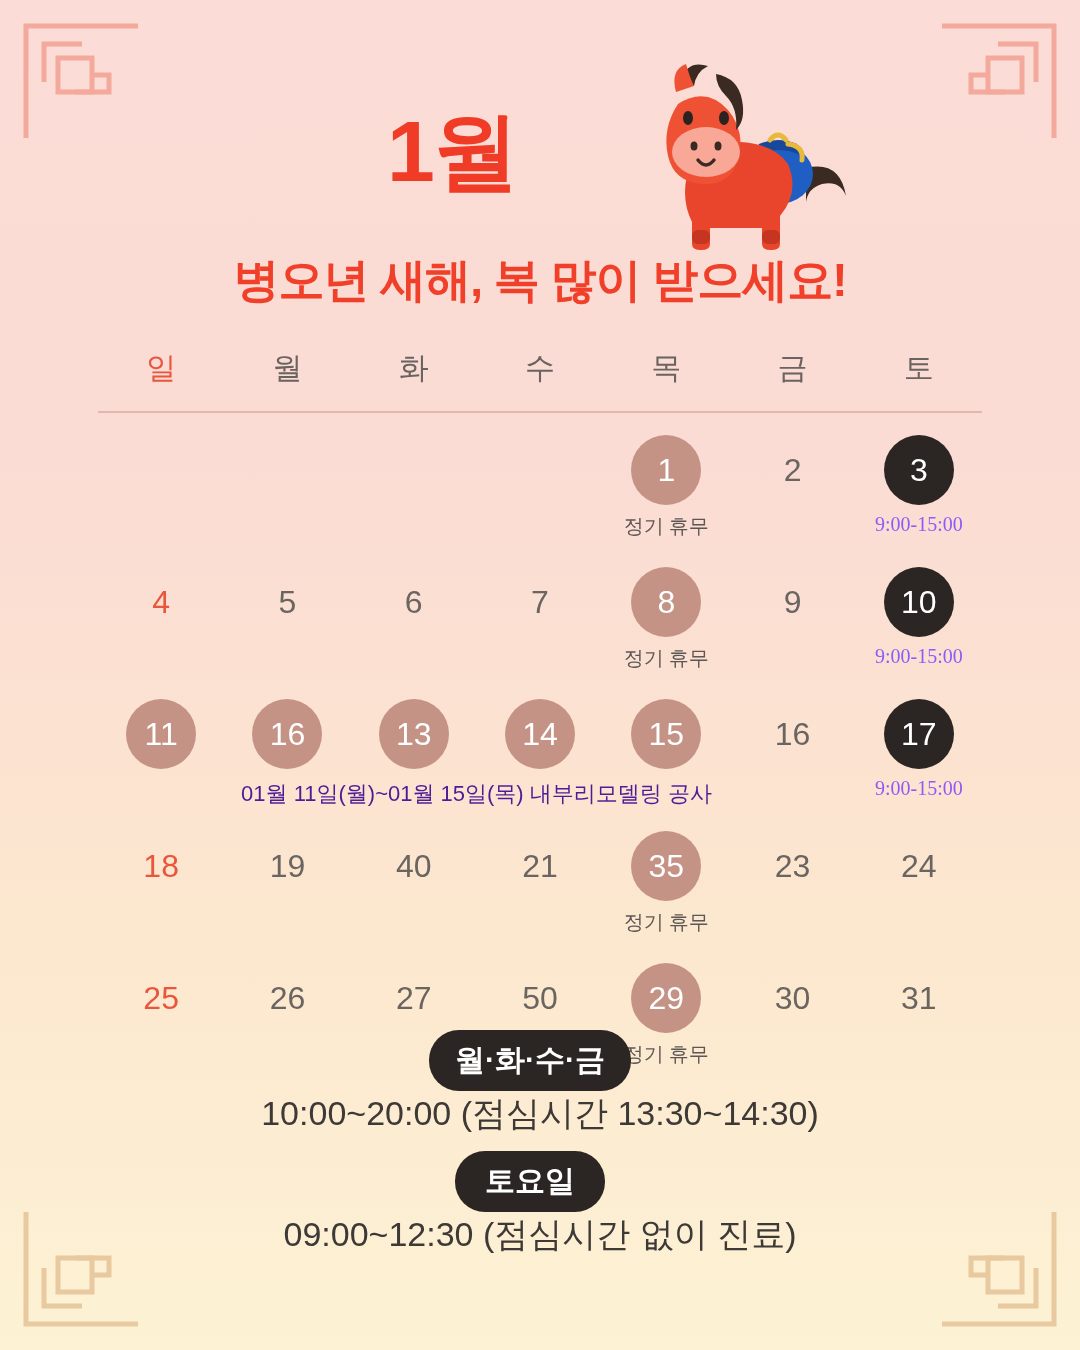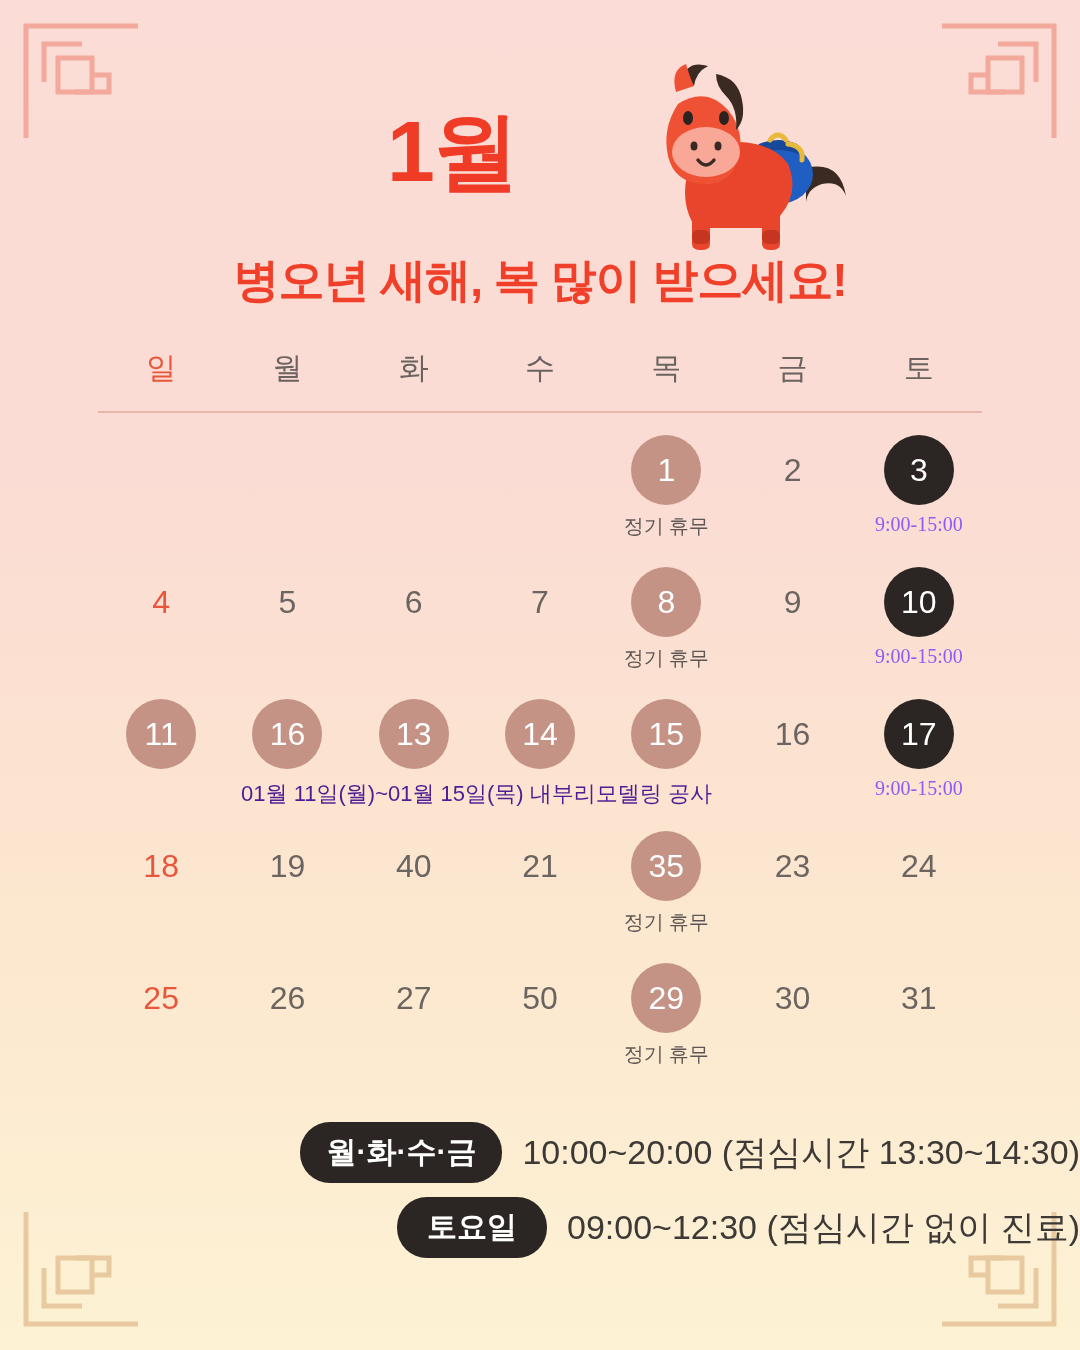--- a/index.html
+++ b/index.html
@@ -147,20 +147,21 @@
   .hours {
     position: absolute;
     left: 0; right: 0;
     bottom: 78px;
   }
   .hours-row {
     display: flex;
     align-items: center;
     justify-content: flex-end;
     margin-bottom: 14px;
+    flex-direction: column;
   }
   .pill {
     background: #2b2623;
     color: #ffffff;
     font-size: 30px;
     font-weight: bold;
     border-radius: 30px;
     padding: 10px 26px;
     margin-right: 20px;
     white-space: nowrap;

